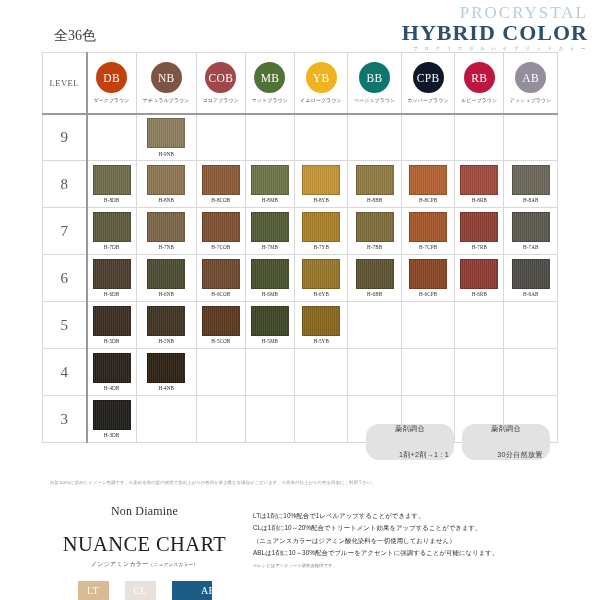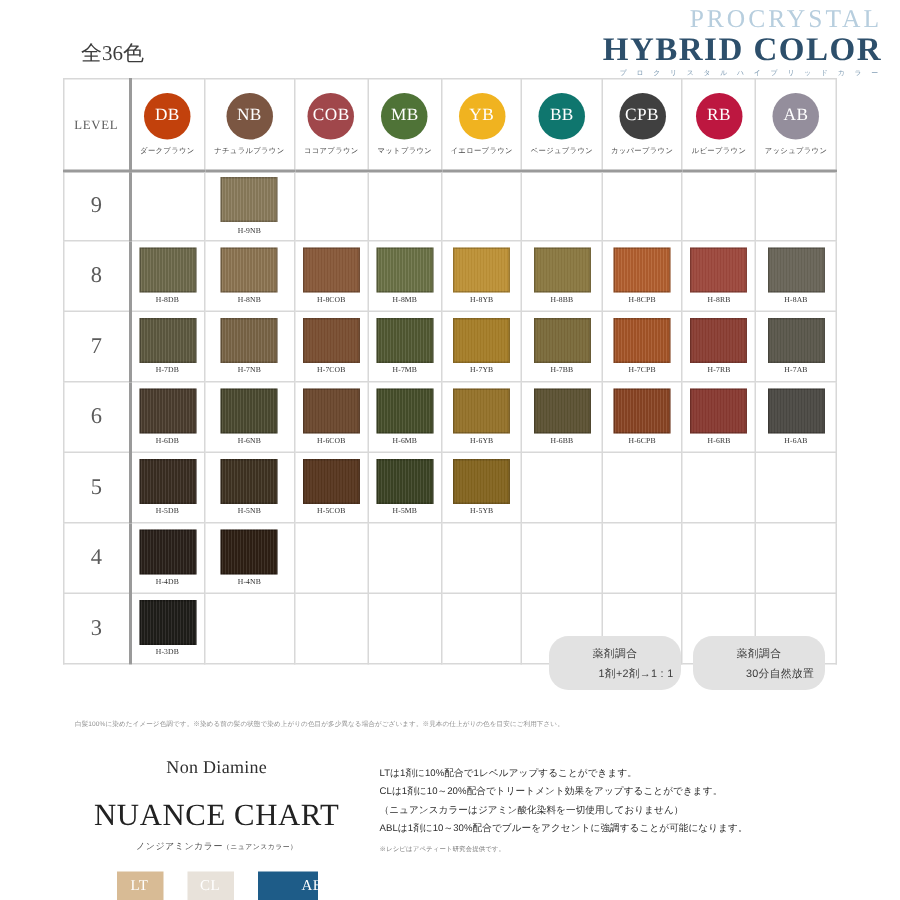--- a/index.html
+++ b/index.html
@@ -83,21 +83,21 @@
     border:1px solid rgba(0,0,0,.18);
     background-image:repeating-linear-gradient(90deg, rgba(255,255,255,.085) 0 1px, rgba(0,0,0,.05) 1px 2px);
   }
   .sw-label { font-size:5.1px; color:#2f2f2f; margin-top:2.5px; letter-spacing:.1px; font-family:"Liberation Serif", serif; }
 
   
   #pills { position:absolute; left:366px; top:424px; display:flex; gap:8px; }
   .pill {
     background:#e2e2e2; border-radius:13px;
     width:88px; height:36px;
-    display:flex; flex-direction:column; align-items:center; justify-content:center;
+    display:flex; flex-direction:column; align-items:center; justify-content:space-between;
     color:#3a3a3a;
   }
   .pill .l1 { font-size:7.2px; letter-spacing:.3px; }
   .pill .l2 { font-size:7.2px; letter-spacing:.2px; margin-top:3px;margin-left:28px; }
 
   
   #disclaimer {
     position:absolute; left:50px; top:480px;
     font-size:4.4px; color:#8f8f8f; letter-spacing:.05px;
     white-space:nowrap;
@@ -180,21 +180,21 @@
             </div>
           </td>
           <td>
             <div class="circ-box">
               <div class="circ" style="background: #0f766e;">BB</div>
               <div class="circ-jp">ベージュブラウン</div>
             </div>
           </td>
           <td>
             <div class="circ-box">
-              <div class="circ" style="background: #404040;">CPB</div>
+              <div class="circ" style="background: #0f172a;">CPB</div>
               <div class="circ-jp">カッパーブラウン</div>
             </div>
           </td>
           <td>
             <div class="circ-box">
               <div class="circ" style="background: rgb(189, 23, 64);">RB</div>
               <div class="circ-jp">ルビーブラウン</div>
             </div>
           </td>
           <td>

